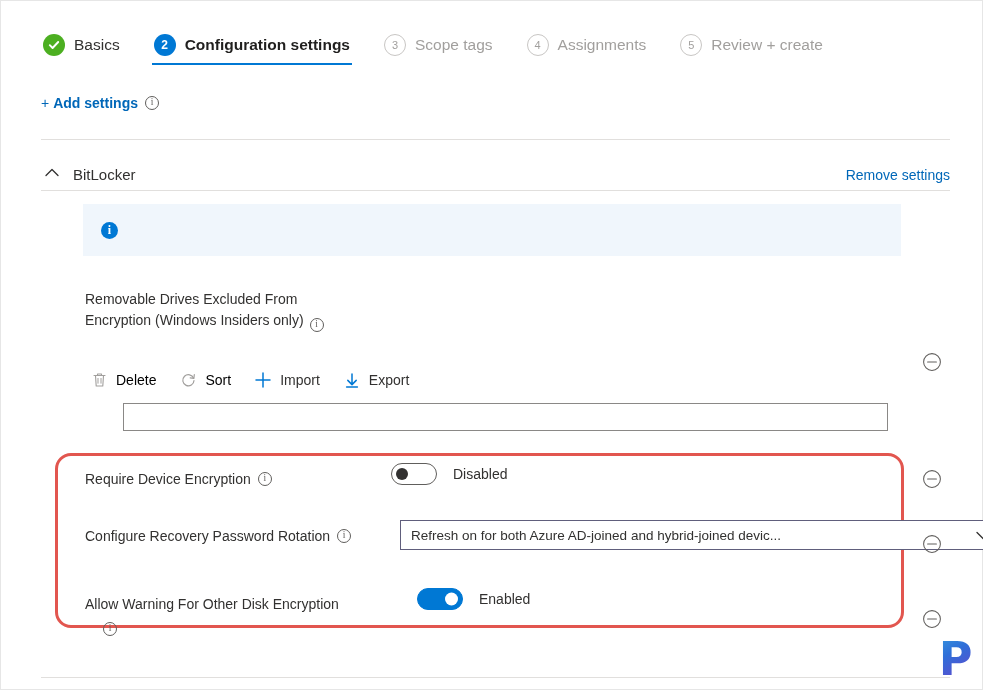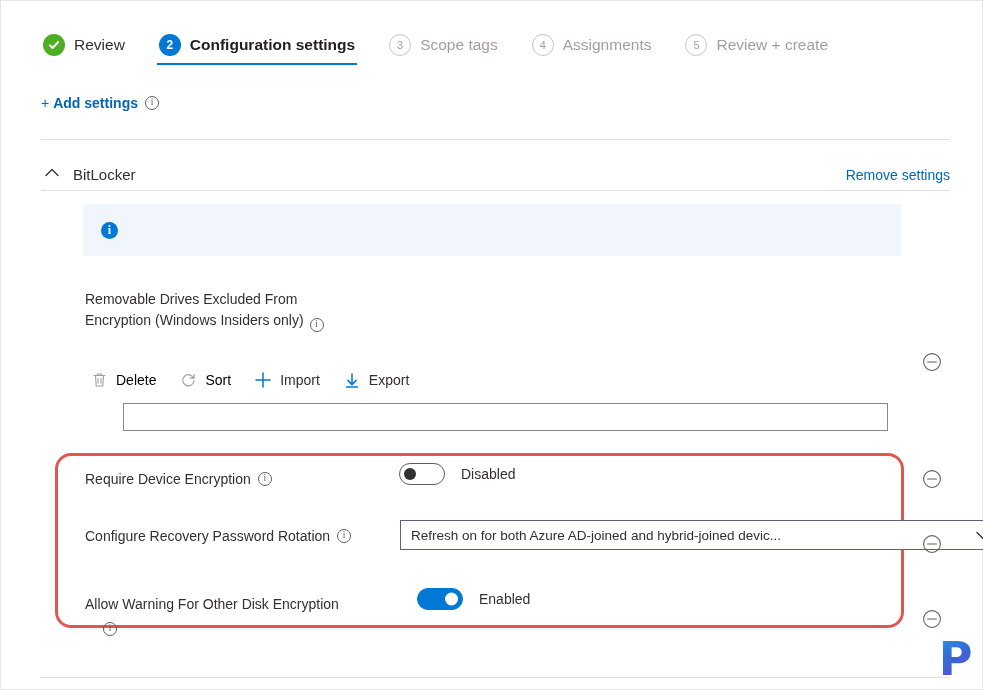--- a/index.html
+++ b/index.html
@@ -341,21 +341,21 @@
     height: 13px;
     border-radius: 50%;
     background: #ffffff;
   }
   .toggle-text {
     font-size: 14px;
     color: #323130;
     margin-left: 16px;
     white-space: nowrap;
   }
-  .tog-1 { left: 398px; top: 462px; }
+  .tog-1 { left: 390px; top: 462px; }
   .tog-3 { left: 416px; top: 587px; }
 
   
   .dropdown {
     position: absolute;
     left: 399px;
     top: 519px;
     width: 600px;
     height: 30px;
     border: 1px solid #605e7c;
@@ -431,21 +431,21 @@
 <div class="page">
 
   <div class="wizard">
 
     <div class="wiz-step is-done">
       <span class="wiz-badge done">
         <svg width="14" height="14" viewBox="0 0 14 14" aria-hidden="true">
           <path d="M2.8 7.2 L5.6 10 L11.2 4" fill="none" stroke="#ffffff" stroke-width="1.9" stroke-linecap="round" stroke-linejoin="round"></path>
         </svg>
       </span>
-      <span class="wiz-label">Review</span>
+      <span class="wiz-label">Basics</span>
     </div>
 
     <div class="wiz-step is-active">
       <span class="wiz-badge active">2</span>
       <span class="wiz-label">Configuration settings</span>
       <span class="wiz-underline"></span>
     </div>
 
     <div class="wiz-step is-pending">
       <span class="wiz-badge pending">3</span>

